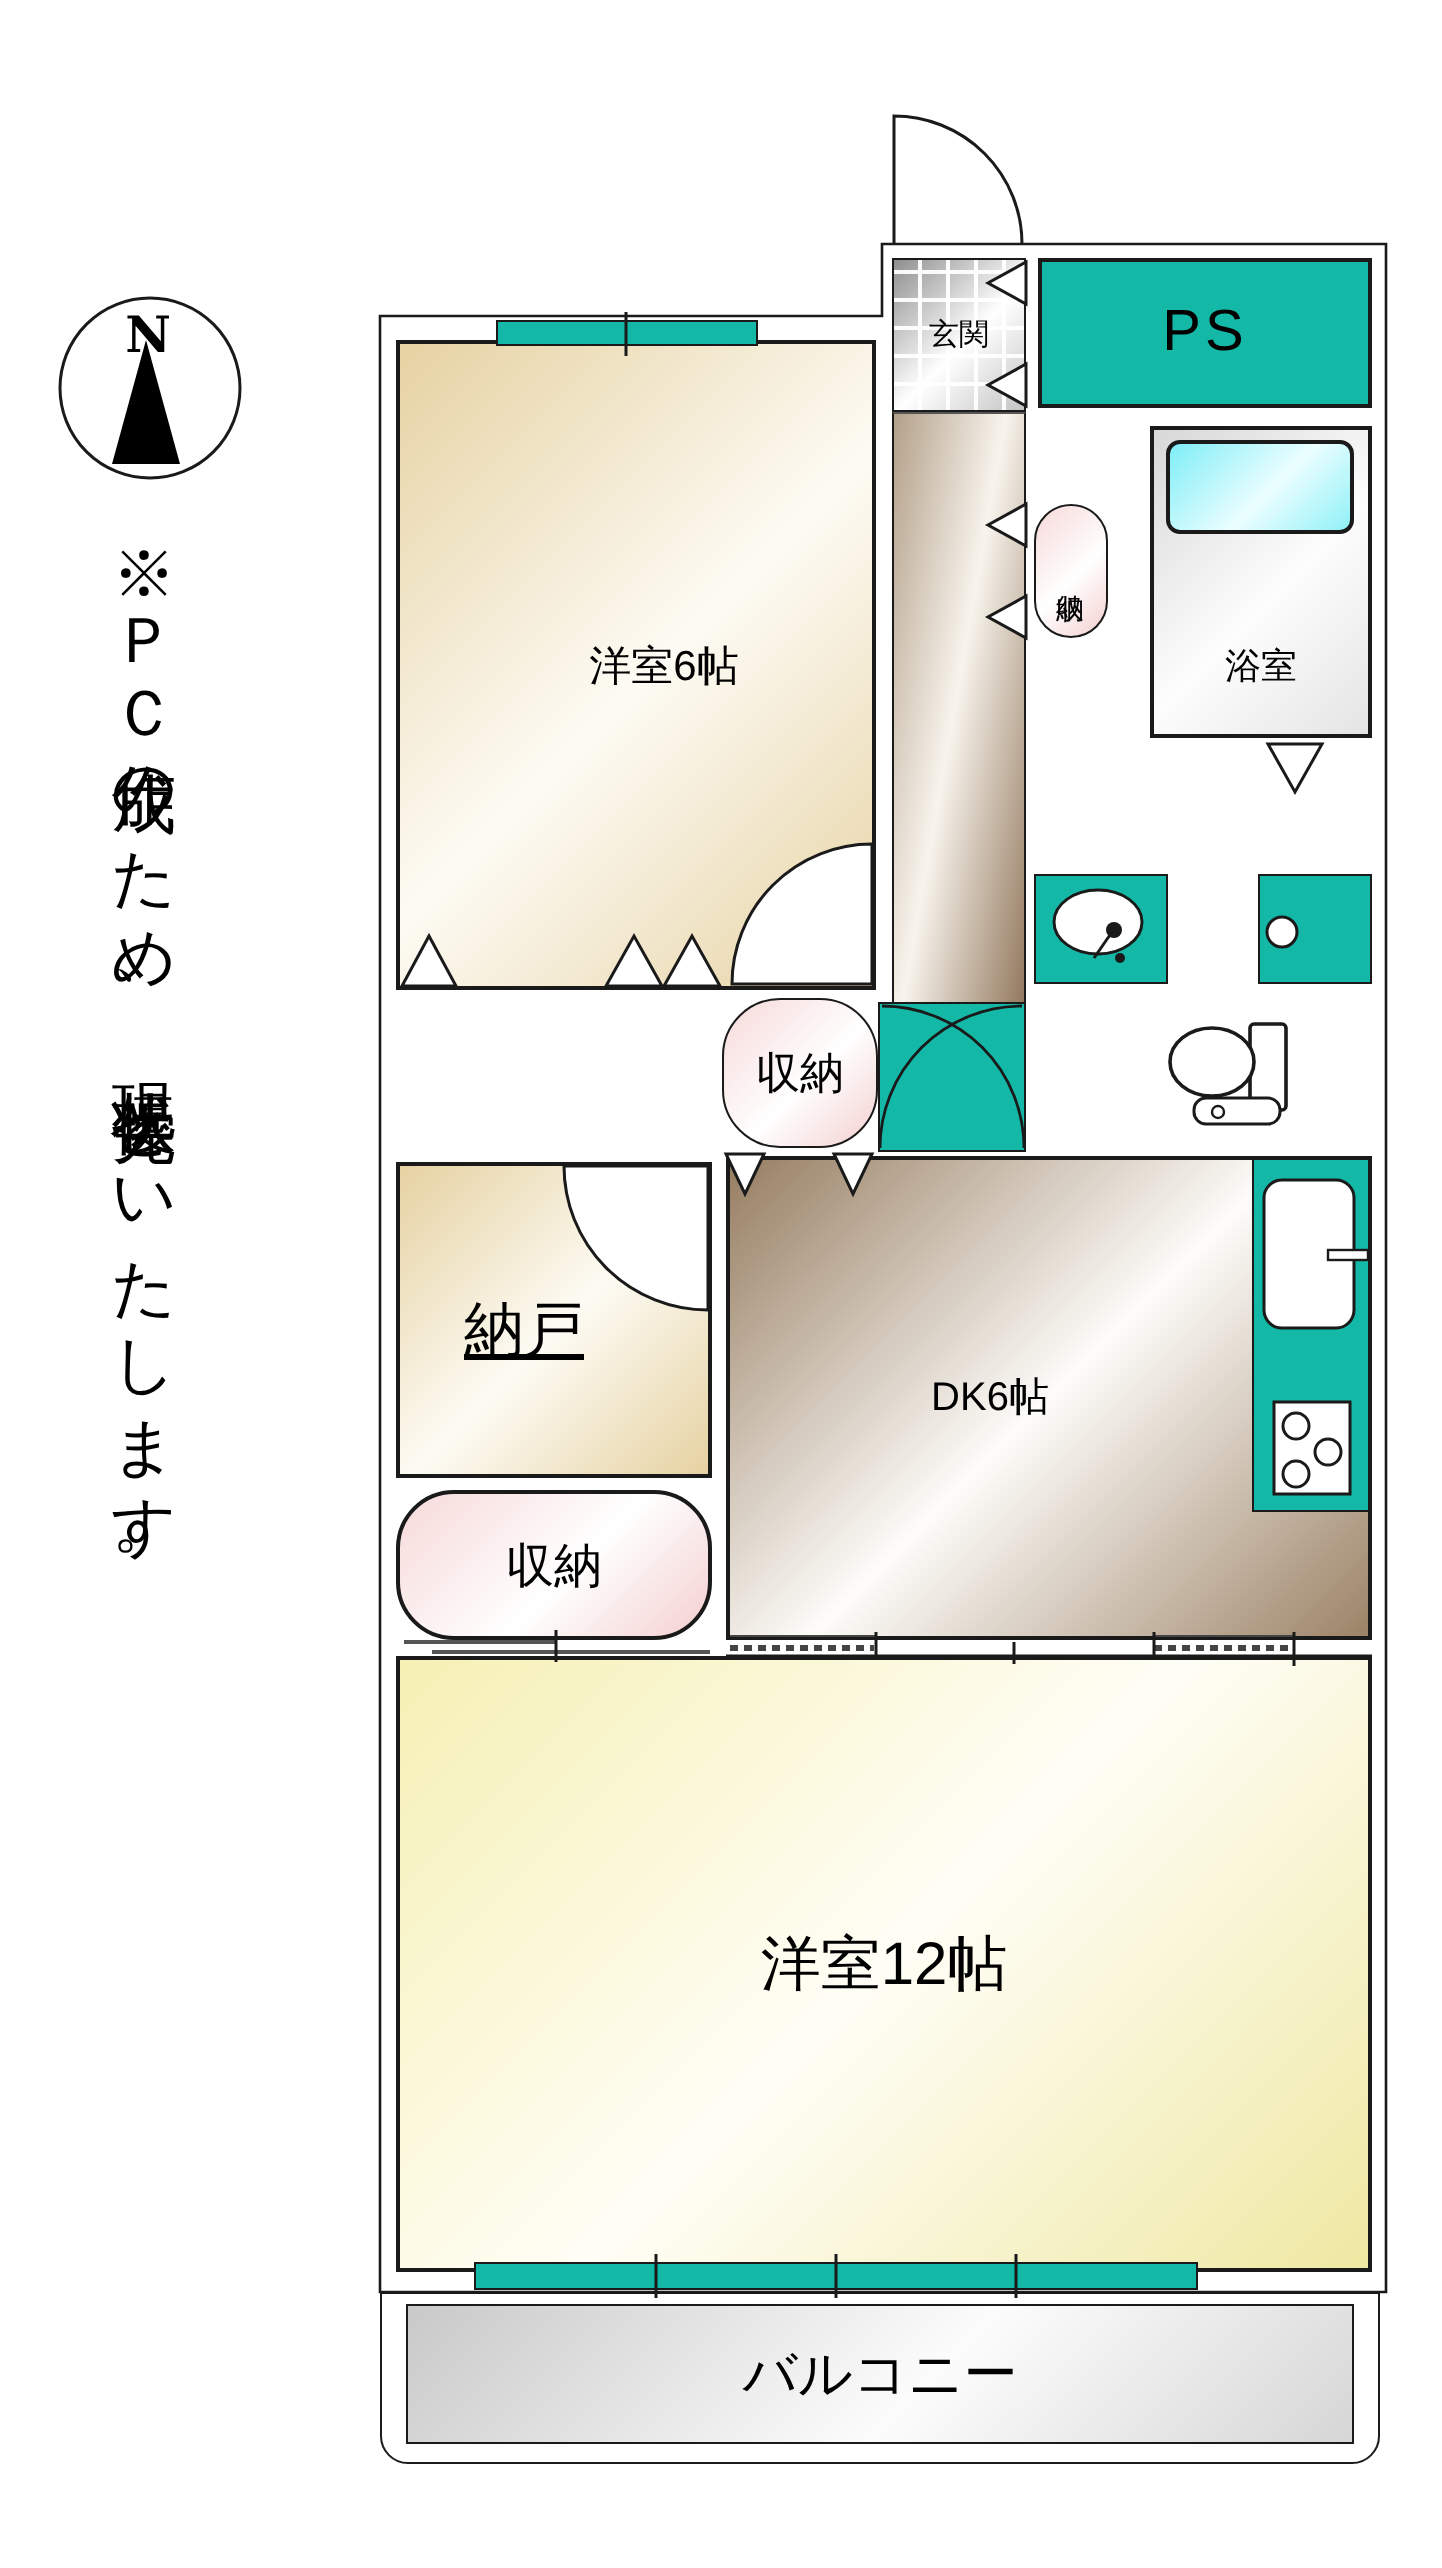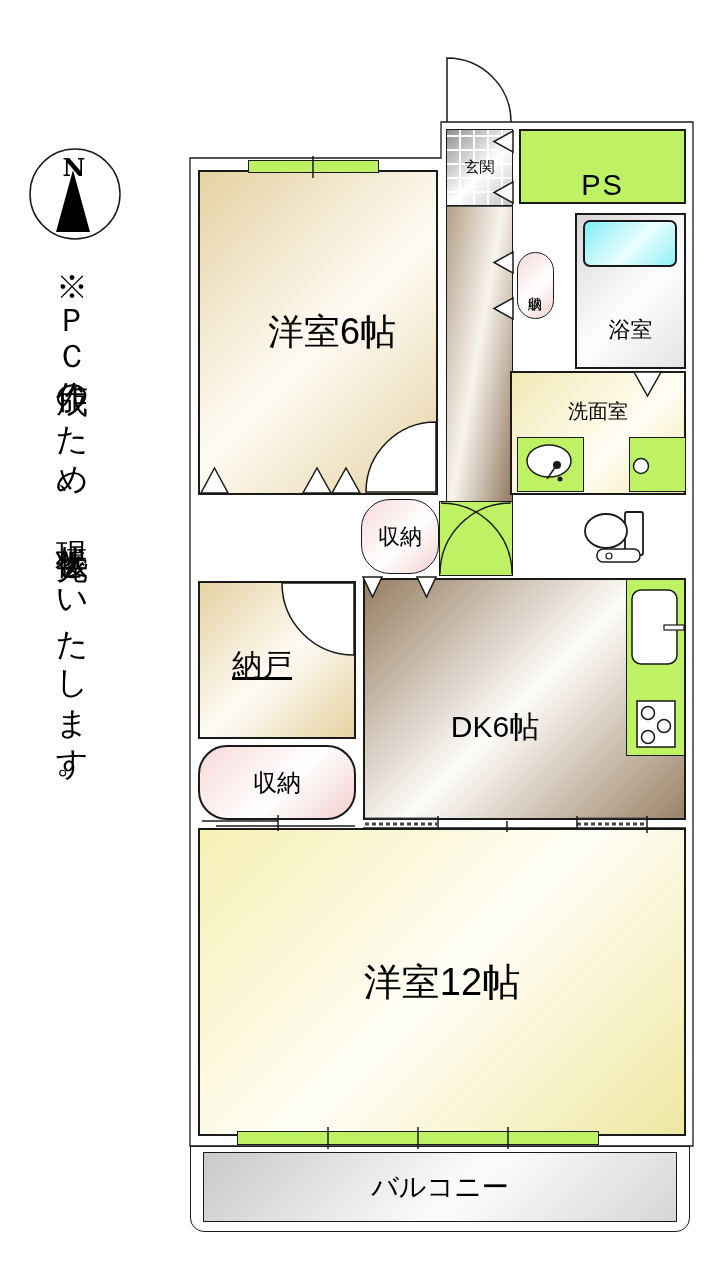--- a/index.html
+++ b/index.html
@@ -9,93 +9,90 @@
         display:flex;align-items:center;justify-content:center;}
   .lbl{white-space:nowrap;color:#000;}
   .beige{background:linear-gradient(135deg,#e6d2a2 0%,#fdfbf4 52%,#e6d2a2 100%);}
   .yellow12{background:linear-gradient(135deg,#f6f0b4 0%,#fffef6 50%,#efe8a2 100%);}
   .pink{background:linear-gradient(135deg,#f7d9d9 0%,#ffffff 55%,#f4cfcf 100%);border-radius:29px;}
   .brown{background:linear-gradient(135deg,#967d61 0%,#fdfcf9 50%,#9c8367 100%);}
   .senmenbg{background:linear-gradient(135deg,#f2e9b6 0%,#fffef4 60%,#f0e6ac 100%);}
   .toiletbg{background:linear-gradient(135deg,#ead9a9 0%,#fdf9ec 55%,#e2cf98 100%);}
   .bathbg{background:linear-gradient(135deg,#d7d7d7 0%,#fdfdfd 55%,#e4e4e4 100%);}
   .balconybg{background:linear-gradient(135deg,#c9c9c9 0%,#fcfcfc 55%,#d6d6d6 100%);font-family:Liberation Mono, monospace;}
-  .white{background:#bef264;align-items:flex-end;}
+  .white{background:#14b8a6;}
   .tile{background-image:
       repeating-linear-gradient(0deg, rgba(255,255,255,0) 0 12px, rgba(255,255,255,.95) 12px 14px),
       repeating-linear-gradient(90deg, rgba(255,255,255,0) 0 12px, rgba(255,255,255,.95) 12px 14px),
       linear-gradient(135deg,#8f8f8f 0%,#ffffff 55%,#c4c4c4 100%);}
   .hallbg{background:linear-gradient(100deg,#b3a089 0%,#f8f4ed 48%,#93795e 100%);}
   .vtext{writing-mode:vertical-rl;text-orientation:upright;}
   svg{position:absolute;left:0;top:0;pointer-events:none;}
   .note{position:absolute;left:55px;top:252px;font-size:32px;line-height:1.08;
         letter-spacing:3px;writing-mode:vertical-rl;text-orientation:upright;}
 </style>
 </head>
 <body>
 
 <div id="stage">
 
   <div class="room beige" style="left:198px;top:170px;width:240px;height:325px;">
-    <span class="lbl" style="font-size:36px;margin-left:28px;">洋室6帖</span>
+    <span class="lbl" style="font-size:21px;margin-left:28px;">洋室6帖</span>
   </div>
 
   <div class="room tile" style="left:446px;top:129px;width:67px;height:77px;border-width:1.5px;">
     <span class="lbl" style="font-size:15px;">玄関</span>
   </div>
 
   <div class="room white" style="left:519px;top:129px;width:167px;height:75px;">
     <span class="lbl" style="font-size:29px;letter-spacing:2px;">PS</span>
   </div>
 
   <div class="hallbg" style="position:absolute;left:446px;top:206px;width:67px;height:296px;box-sizing:border-box;
               border-left:1.5px solid #1a1a1a;border-right:1.5px solid #1a1a1a;border-top:1.5px solid #555;"></div>
 
   <div class="room bathbg" style="left:575px;top:213px;width:111px;height:156px;border-width:2.5px;align-items:flex-end;">
-    <span class="lbl" style="font-size:22px;margin-bottom:22px;">浴室</span>
+    <span class="lbl" style="font-size:18px;margin-bottom:22px;">浴室</span>
   </div>
   <div style="position:absolute;left:583px;top:220px;width:94px;height:47px;box-sizing:border-box;
               border:2px solid #1a1a1a;border-radius:7px;
               background:linear-gradient(135deg,#7eeef6 0%,#ecfeff 55%,#8ff1f7 100%);"></div>
 
   <div class="room pink" style="left:517px;top:252px;width:37px;height:67px;border-width:1.5px;">
     <span class="lbl vtext" style="font-size:14px;">収納</span>
   </div>
 
-  <div class="room senmenbg" style="left:510px;top:371px;width:176px;height:124px;align-items:flex-start;">
-    <span class="lbl" style="font-size:20px;margin-top:25px;">洗面室</span>
-  </div>
   <div class="white" style="position:absolute;left:517px;top:437px;width:67px;height:55px;box-sizing:border-box;border:1.5px solid #1a1a1a;"></div>
   <div class="white" style="position:absolute;left:629px;top:437px;width:57px;height:55px;box-sizing:border-box;border:1.5px solid #1a1a1a;"></div>
 
 
   <div class="white" style="position:absolute;left:439px;top:501px;width:74px;height:75px;box-sizing:border-box;border:1.5px solid #1a1a1a;"></div>
 
 
   <div class="room pink" style="left:361px;top:499px;width:78px;height:75px;border-width:1.5px;">
     <span class="lbl" style="font-size:22px;">収納</span>
   </div>
 
   <div class="room beige" style="left:198px;top:581px;width:158px;height:158px;">
     <span class="lbl" style="font-size:30px;margin-top:10px;margin-right:30px;text-decoration:underline;">納戸</span>
   </div>
 
   <div class="room brown" style="left:363px;top:578px;width:323px;height:242px;">
-    <span class="lbl" style="position:absolute;left:0;width:260px;top:105px;text-align:center;font-size:30px;margin-top:22px;">DK6帖</span>
+    <span class="lbl" style="position:absolute;left:0;width:260px;top:105px;text-align:center;font-size:20px;">DK6帖</span>
   </div>
 
   <div class="white" style="position:absolute;left:626px;top:580px;width:58px;height:176px;box-sizing:border-box;
               border-left:1.5px solid #1a1a1a;border-bottom:1.5px solid #1a1a1a;"></div>
 
   <div class="room pink" style="left:198px;top:745px;width:158px;height:75px;">
     <span class="lbl" style="font-size:24px;">収納</span>
   </div>
 
   <div class="room yellow12" style="left:198px;top:828px;width:488px;height:308px;">
-    <span class="lbl" style="font-size:38px;">洋室12帖</span>
+    <span class="lbl" style="font-size:30px;">洋室12帖</span>
   </div>
 
   <div style="position:absolute;left:190px;top:1146px;width:500px;height:86px;box-sizing:border-box;
               border:1.5px solid #1a1a1a;border-radius:0 0 14px 14px;background:#fff;"></div>
   <div class="room balconybg" style="left:203px;top:1152px;width:474px;height:70px;border-width:1px;">
     <span class="lbl" style="font-size:27px;">バルコニー</span>
   </div>
 
   <div class="white" style="position:absolute;left:248px;top:160px;width:131px;height:13px;box-sizing:border-box;border:1.5px solid #1a1a1a;"></div>
   <div class="white" style="position:absolute;left:237px;top:1131px;width:362px;height:14px;box-sizing:border-box;border:1.5px solid #1a1a1a;"></div>

